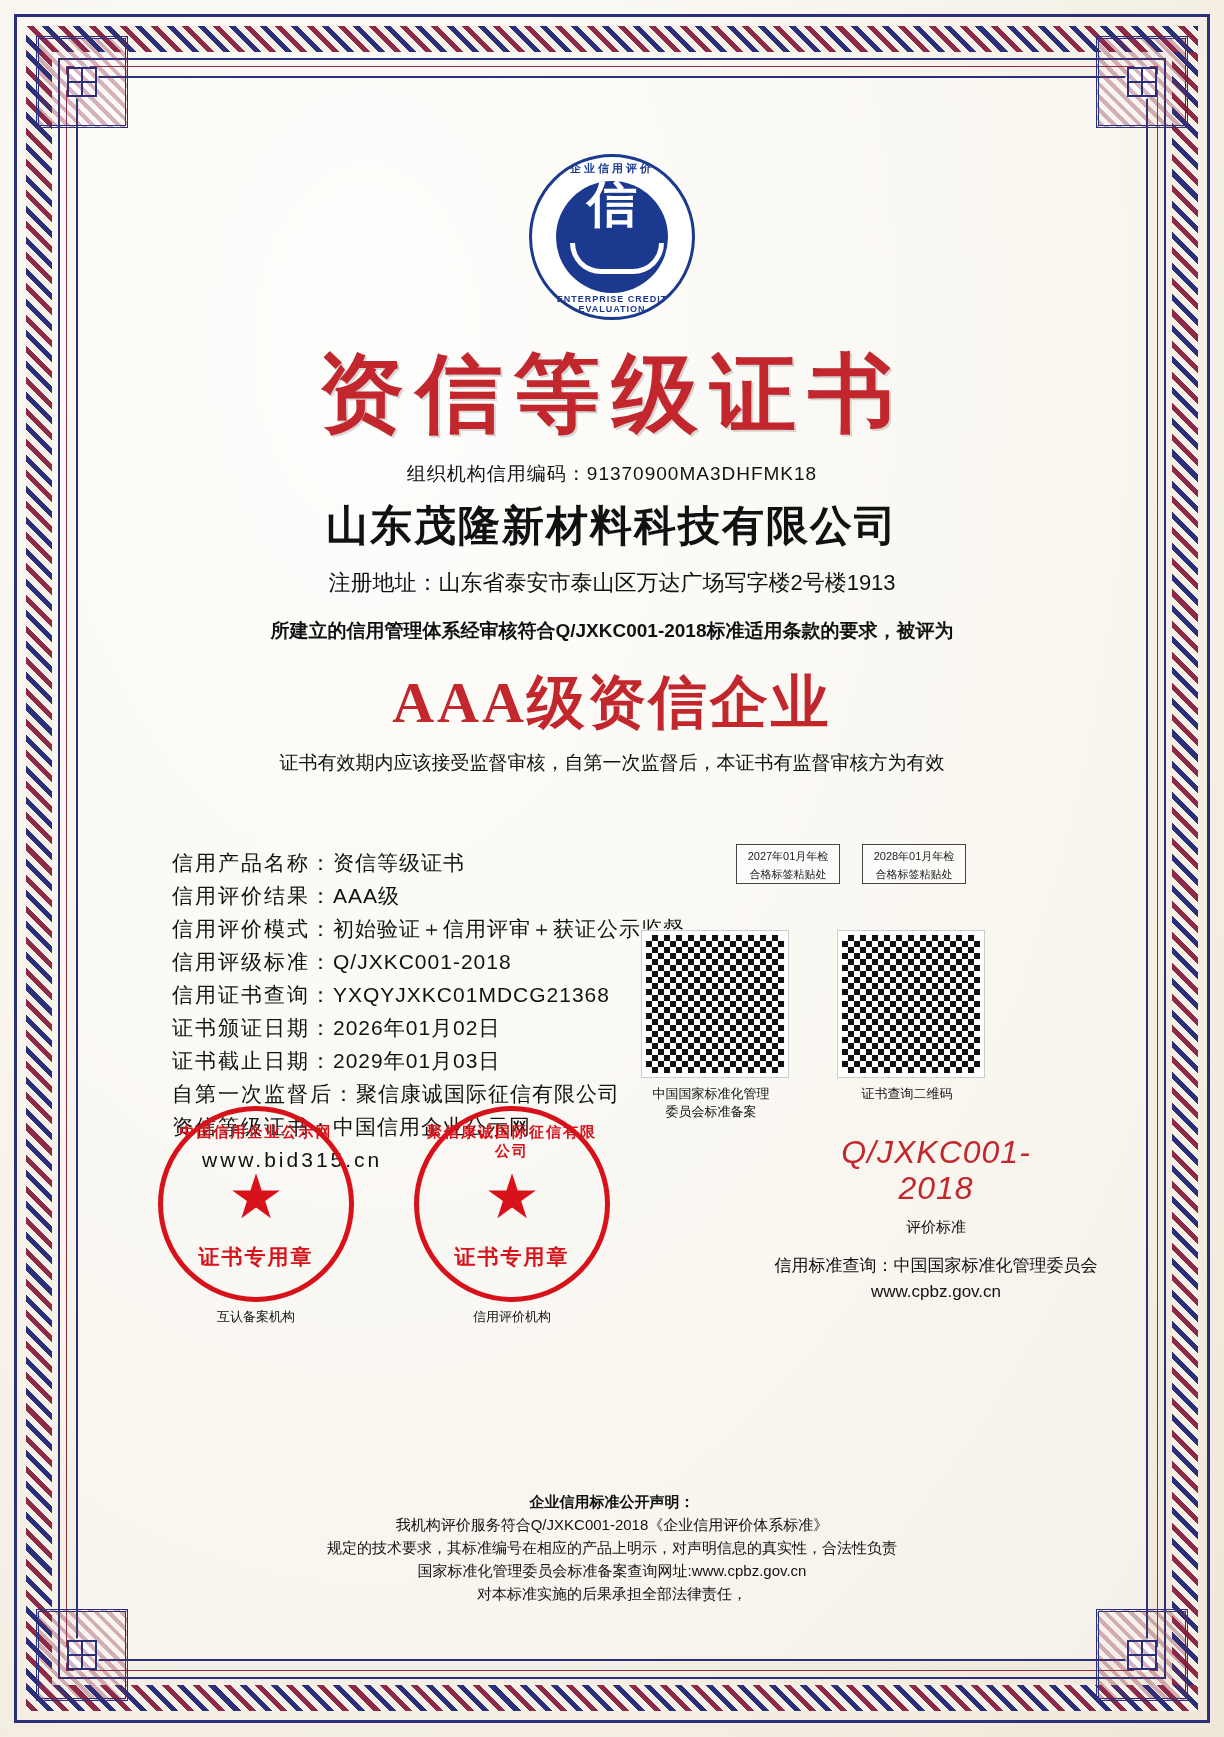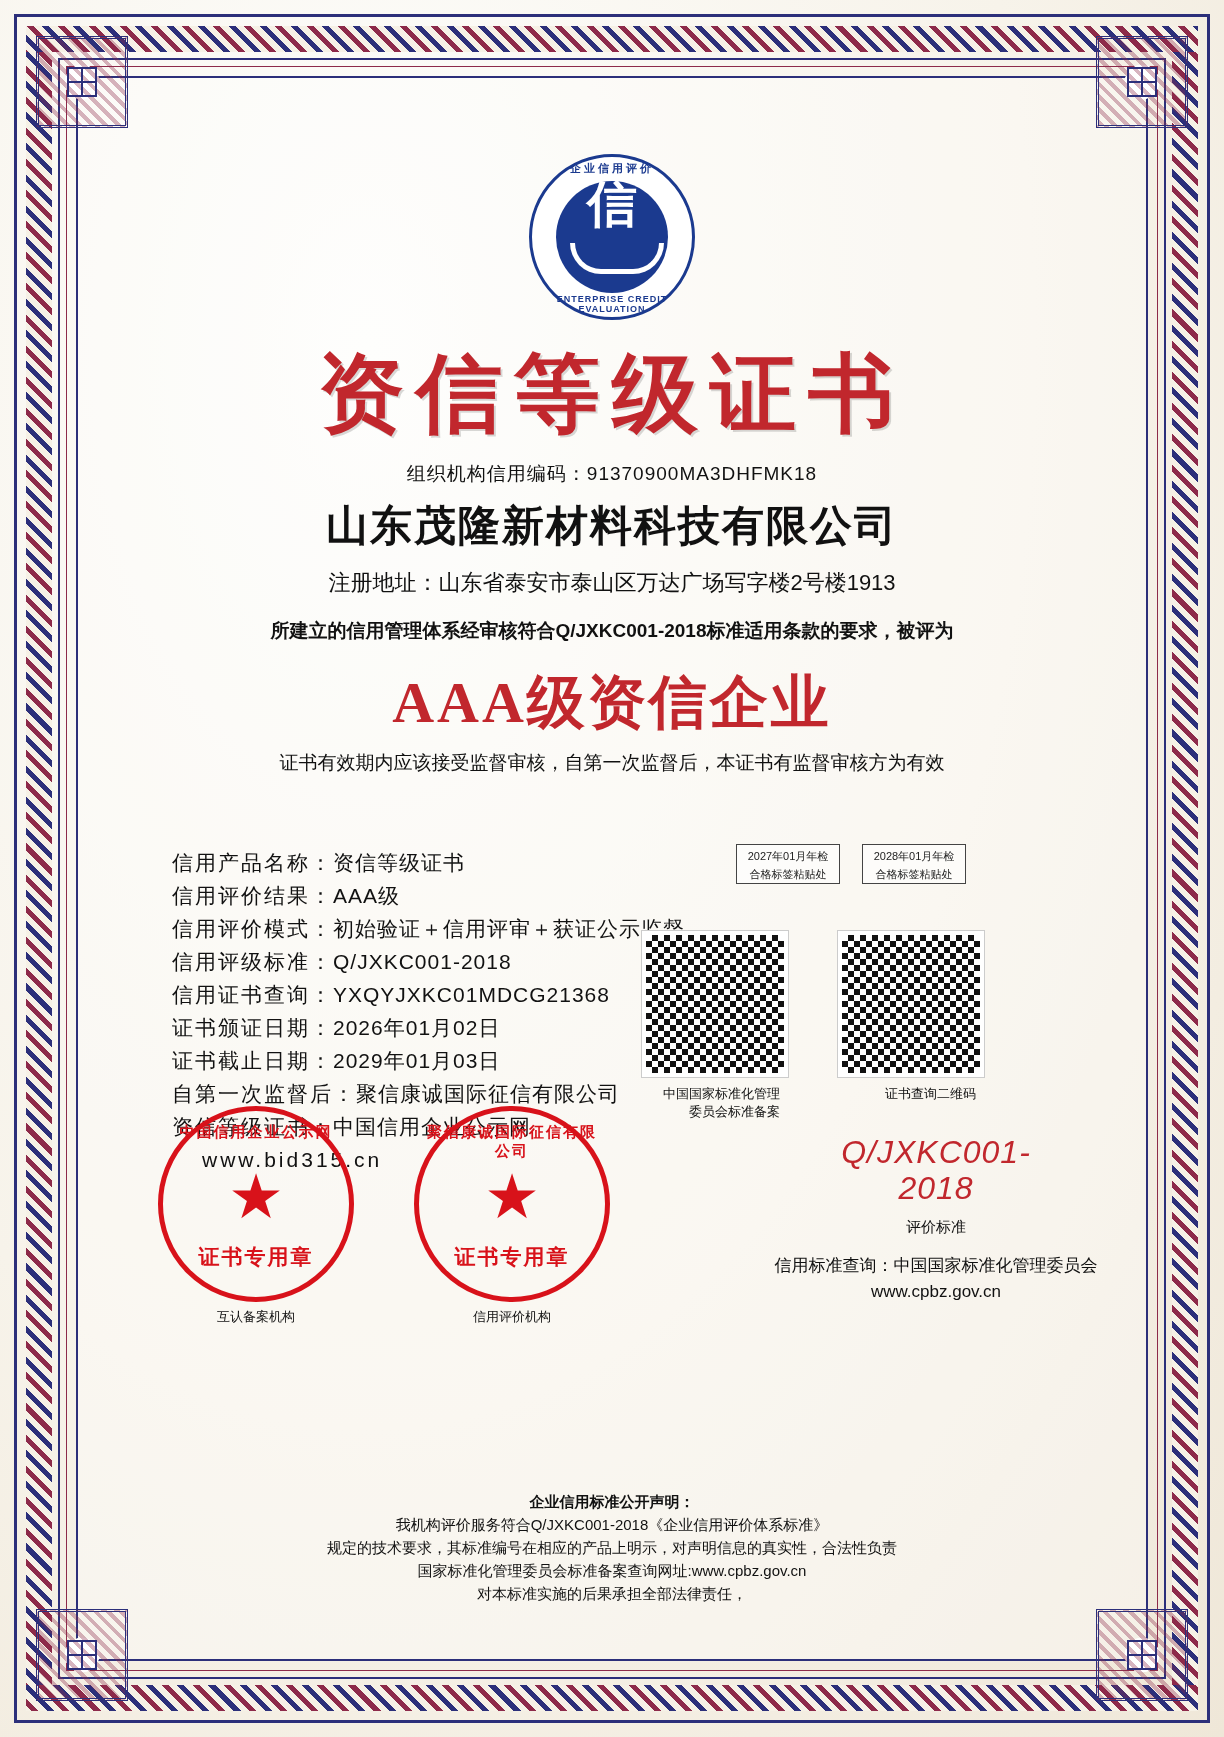--- a/index.html
+++ b/index.html
@@ -153,21 +153,21 @@
   
   .stickers{position:absolute;left:650px;top:758px;display:flex;gap:22px;}
   .sticker{
     width:104px;height:40px;border:1px solid #444;box-sizing:border-box;
     font-size:11px;color:#222;text-align:center;line-height:18px;padding-top:2px;
     background:rgba(255,255,255,.6);
   }
 
   
   .qr-area{position:absolute;left:556px;top:845px;display:flex;gap:58px;}
-  .qr-block{text-align:right;width:138px;}
+  .qr-block{text-align:center;width:138px;}
   .qr{
     width:138px;height:138px;
     background:
       repeating-conic-gradient(#111 0 25%, #fff 0 50%) 0 0/12px 12px,
       repeating-conic-gradient(#111 0 25%, #fff 0 50%) 6px 6px/18px 18px;
     border:4px solid #fff;
     box-shadow:0 0 0 1px #ccc;
   }
   .qr-cap{font-size:13px;color:#111;line-height:18px;margin-top:8px;}
 

